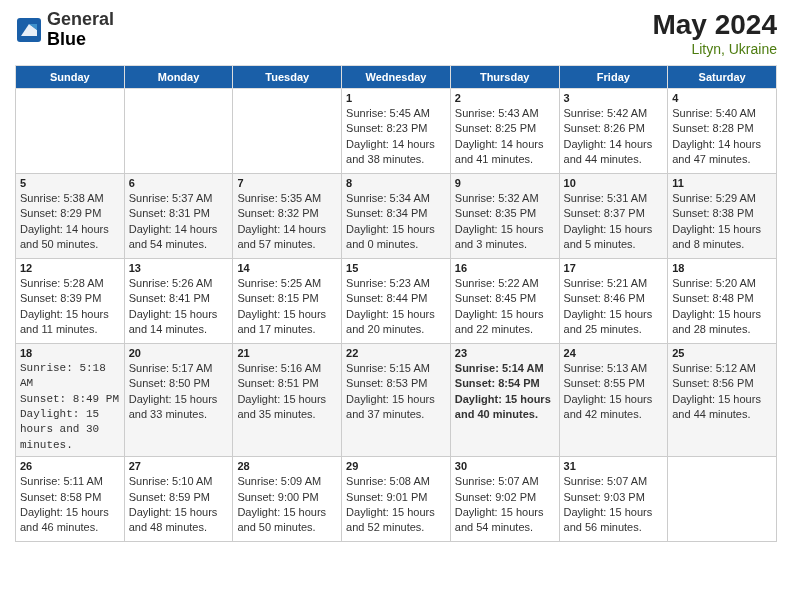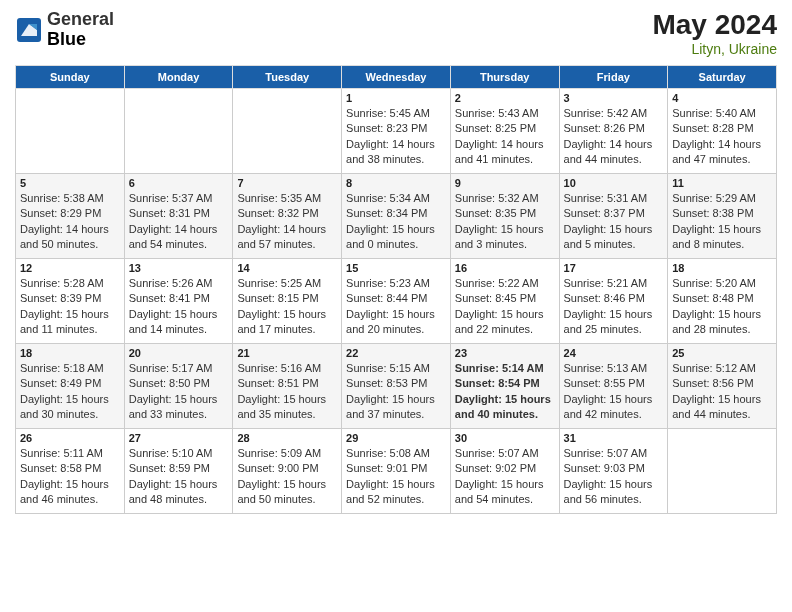--- a/index.html
+++ b/index.html
@@ -243,21 +243,21 @@
           <td>
             <div class="day-number">18</div>
             <div class="day-info" style="white-space: pre-line;">Sunrise: 5:20 AM
 Sunset: 8:48 PM
 Daylight: 15 hours and 28 minutes.</div>
           </td>
         </tr>
         <tr>
           <td>
             <div class="day-number">18</div>
-            <div class="day-info" style="white-space: pre-line;">Sunrise: 5:18 AM
+            <div class="day-info" style="white-space: pre-line; font-family: Liberation Mono, monospace;">Sunrise: 5:18 AM
 Sunset: 8:49 PM
 Daylight: 15 hours and 30 minutes.</div>
           </td>
           <td>
             <div class="day-number">20</div>
             <div class="day-info" style="white-space: pre-line;">Sunrise: 5:17 AM
 Sunset: 8:50 PM
 Daylight: 15 hours and 33 minutes.</div>
           </td>
           <td>

